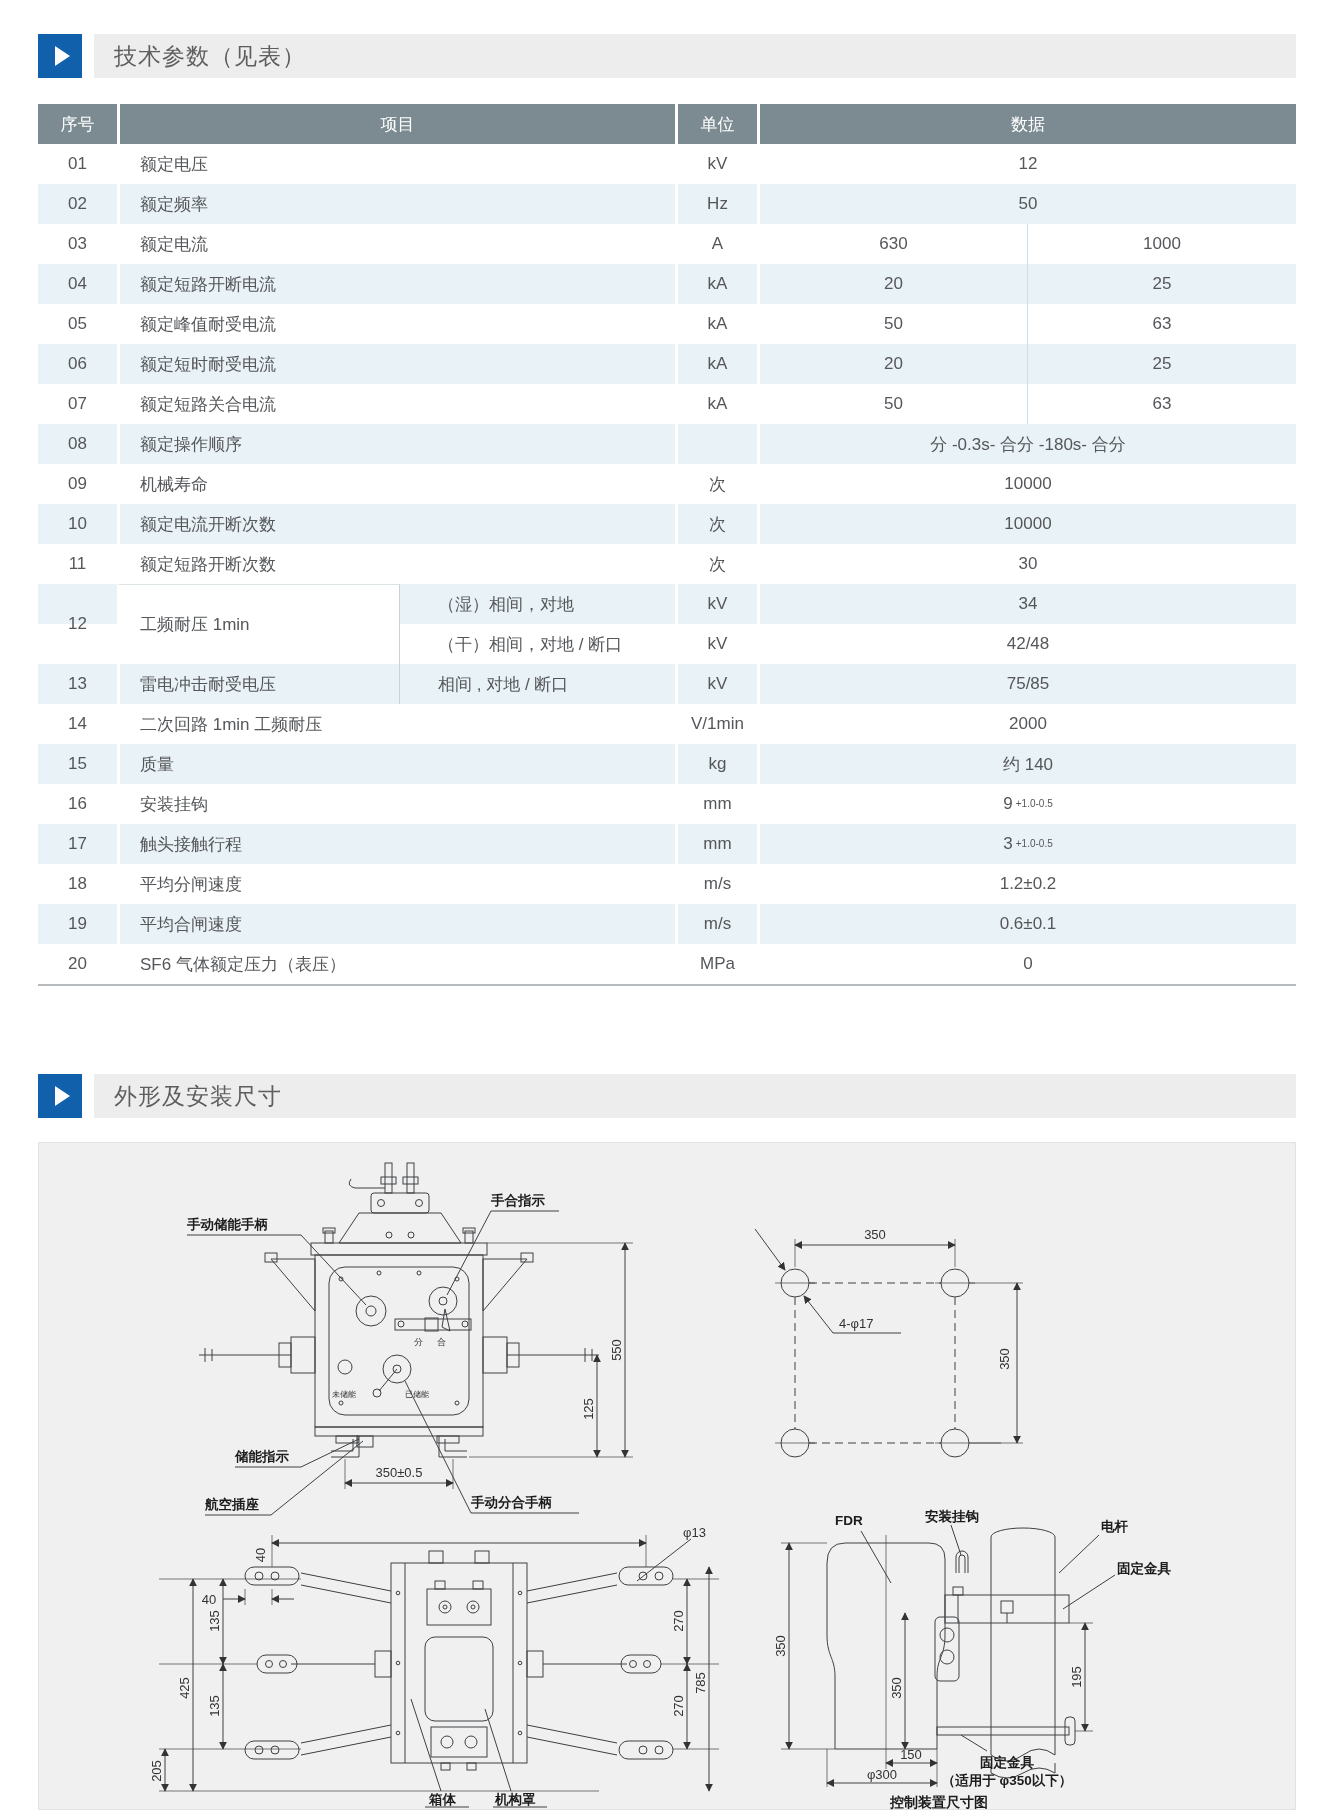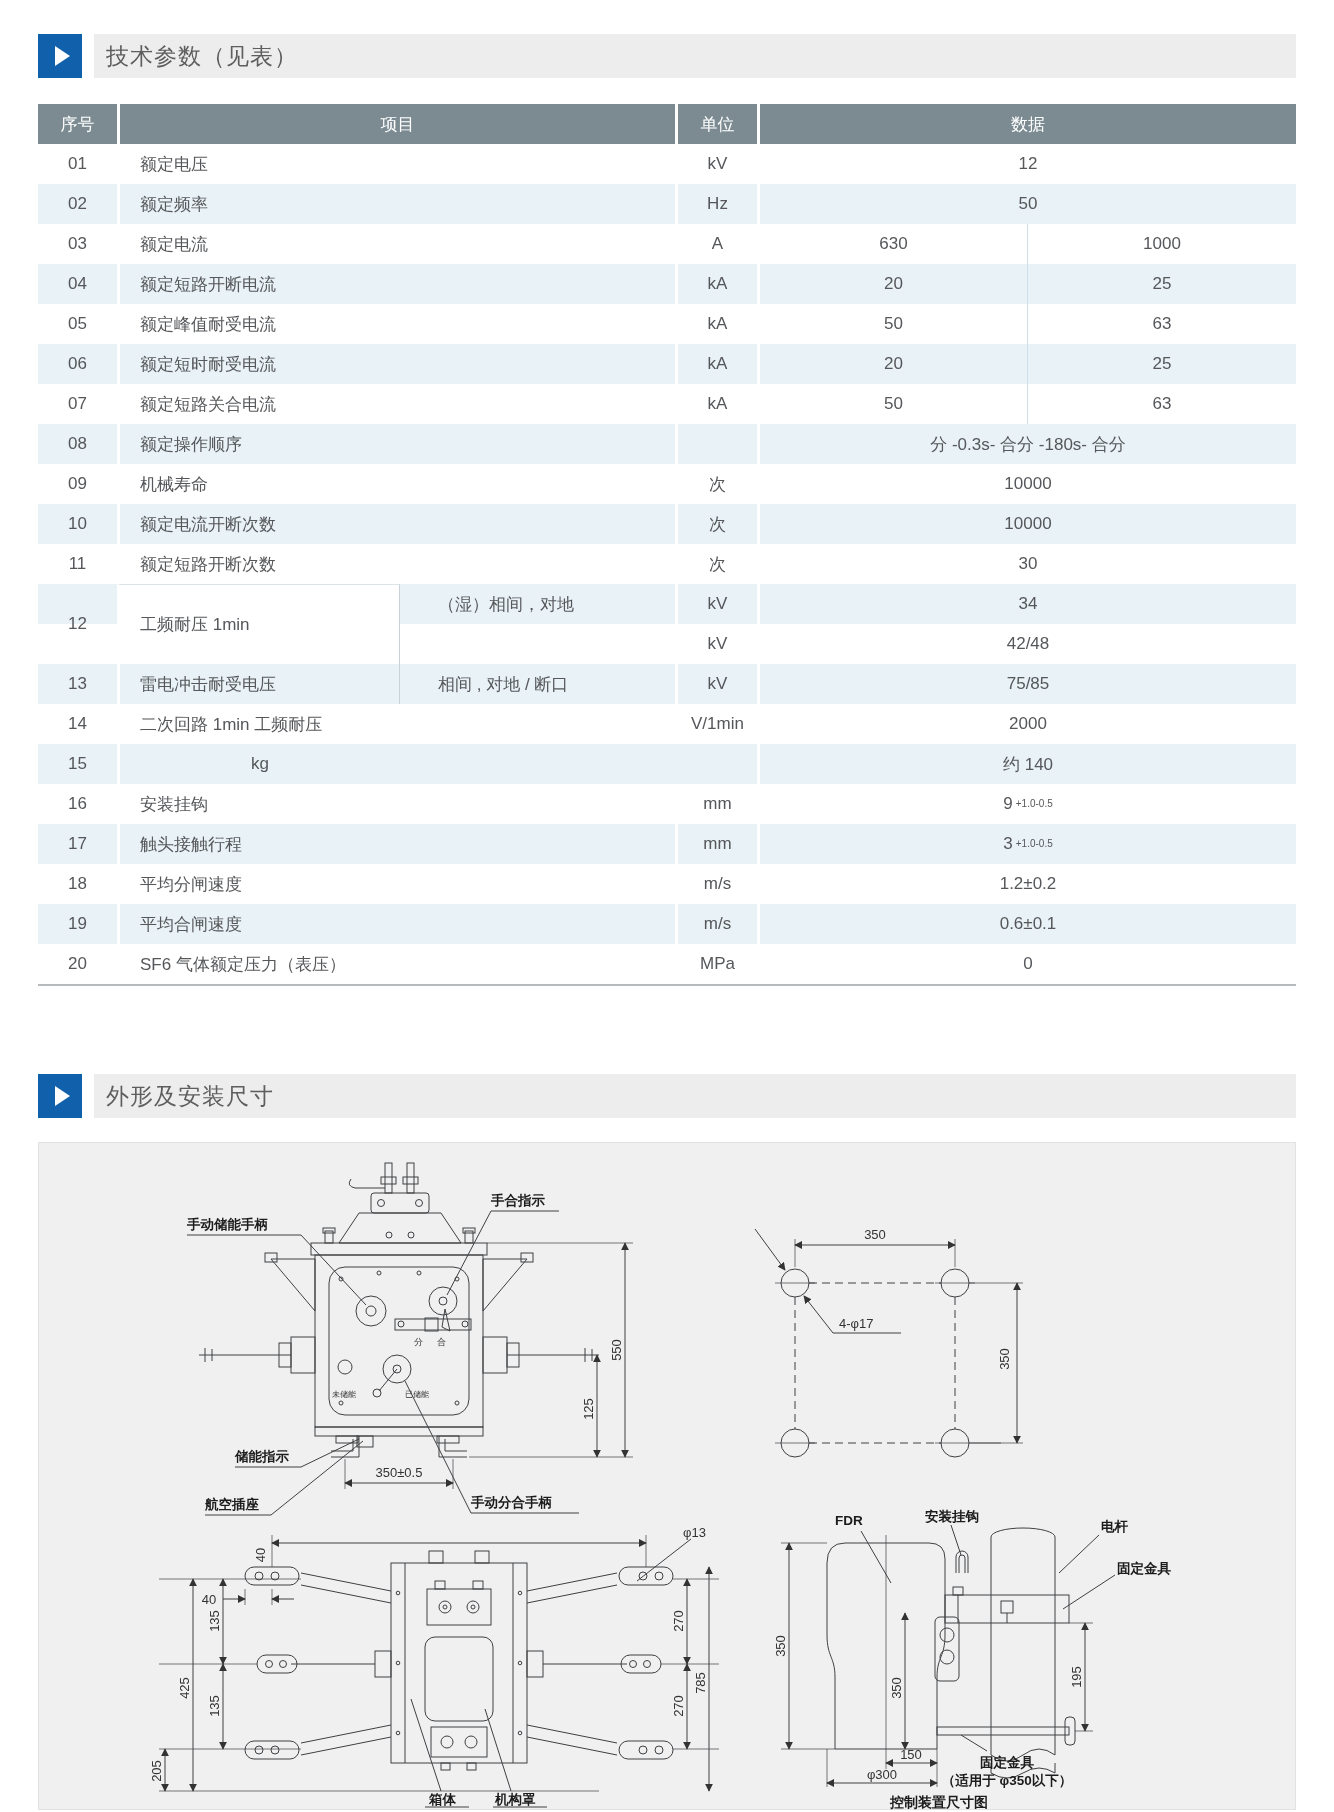--- a/index.html
+++ b/index.html
@@ -3,21 +3,21 @@
 <meta charset="utf-8">
 <style>
   * { margin:0; padding:0; box-sizing:border-box; }
   body { width:1334px; background:#ffffff; font-family:"Liberation Sans", sans-serif; }
   .wrap { width:1334px; padding:34px 38px 10px 38px; }
 
   
   .sec { display:flex; align-items:stretch; height:44px; }
   .sec-icon { width:44px; height:44px; background:#1160ab; display:flex; align-items:center; justify-content:center; flex:0 0 44px; }
   .tri { width:0; height:0; border-left:15px solid #ffffff; border-top:10px solid transparent; border-bottom:10px solid transparent; margin-left:4px; }
-  .sec-bar { flex:1; background:#ededed; margin-left:12px; display:flex; align-items:center; padding-left:12px; }
+  .sec-bar { flex:1; background:#ededed; margin-left:12px; display:flex; align-items:center; padding-left:20px; }
   .sec-title { font-size:23px; color:#5e5e5e; letter-spacing:1px; }
 
   
   .tbl { width:1258px; margin-top:26px; border-bottom:2px solid #b7babc; }
   .trow { display:grid; grid-template-columns:79px 283px 275px 82px 270px 269px; height:40px; }
   .thead { background:#7b8b91;font-family:Liberation Serif, serif; }
   .thead .c { color:#ffffff; }
   .alt { background:#e9f2f7;text-align:center; }
   .c { display:flex; align-items:center; justify-content:center; font-size:17px; color:#55575a; }
   .item { justify-content:flex-start; padding-left:20px; }
@@ -153,20 +153,21 @@
       <div class="c bl3">次</div>
       <div class="c sp-data bl3">30</div>
     </div>
 
     <div class="trow row12">
       <div class="c r12-no">12</div>
       <div class="c r12-item bl3">工频耐压 1min</div>
       <div class="c sub col3 r1">（湿）相间，对地</div>
       <div class="c col4 r1 bl3">kV</div>
       <div class="c sp-data1 bl3">34</div>
+      <div class="c sub col3 r2">（干）相间，对地 / 断口</div>
       <div class="c col4 r2 bl3">kV</div>
       <div class="c sp-data2 bl3">42/48</div>
     </div>
 
     <div class="trow alt">
       <div class="c">13</div>
       <div class="c item r13-item bl3">雷电冲击耐受电压</div>
       <div class="c sub col3">相间 , 对地 / 断口</div>
       <div class="c bl3">kV</div>
       <div class="c sp-data bl3">75/85</div>
@@ -174,20 +175,21 @@
 
     <div class="trow">
       <div class="c">14</div>
       <div class="c item sp-item bl3">二次回路 1min 工频耐压</div>
       <div class="c bl3">V/1min</div>
       <div class="c sp-data bl3">2000</div>
     </div>
 
     <div class="trow alt">
       <div class="c">15</div>
+      <div class="c item sp-item bl3">质量</div>
       <div class="c bl3">kg</div>
       <div class="c sp-data bl3">约 140</div>
     </div>
 
     <div class="trow">
       <div class="c">16</div>
       <div class="c item sp-item bl3">安装挂钩</div>
       <div class="c bl3">mm</div>
       <div class="c sp-data bl3">
         <span class="tolbase">9</span>

